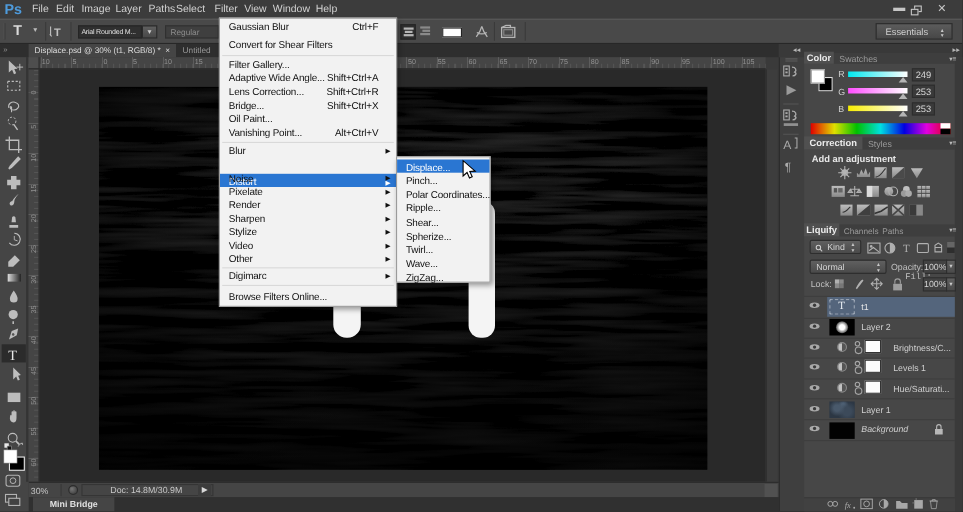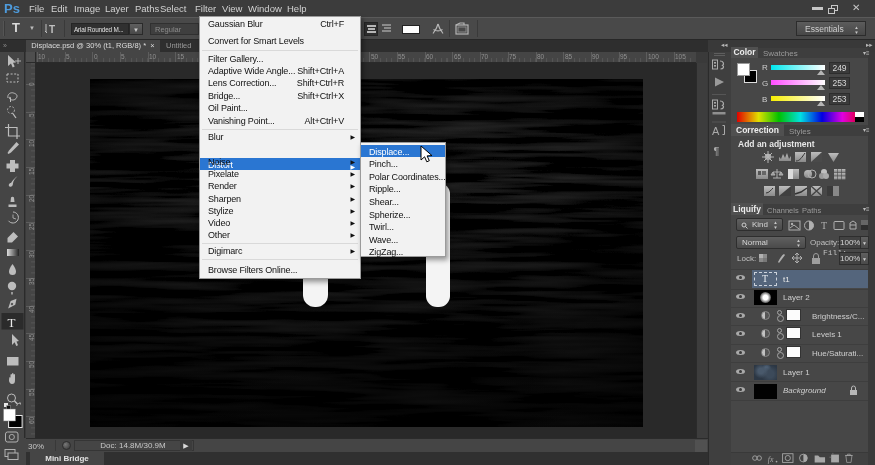--- a/index.html
+++ b/index.html
@@ -546,21 +546,21 @@
       <path d="M122 4 L129 4 L128 12 L123 12 Z M121 4 L130 4 M124 4 L124 2.5 L127 2.5 L127 4" stroke-width="0.8"></path>
     </g>
   </svg>
 
   <div class="abs" id="mainmenu">
     <div class="mi" style="top:2px">
         <span class="lab">Gaussian Blur</span>
         <span class="sc">Ctrl+F</span>
       </div>
     <div class="mi" style="top:19px">
-        <span class="lab">Convert for Smart Levels</span>
+        <span class="lab">Convert for Shear Filters</span>
       </div>
     <div class="msep" style="top:33px"></div>
     <div class="mi" style="top:37px">
         <span class="lab">Filter Gallery...</span>
       </div>
     <div class="mi" style="top:49px">
         <span class="lab">Adaptive Wide Angle...</span>
         <span class="sc">Shift+Ctrl+A</span>
       </div>
     <div class="mi" style="top:61px">

